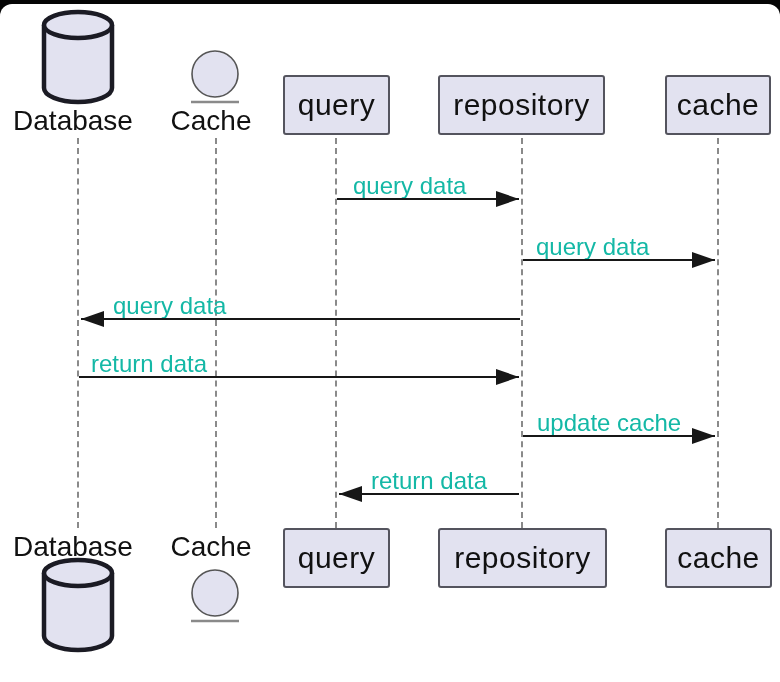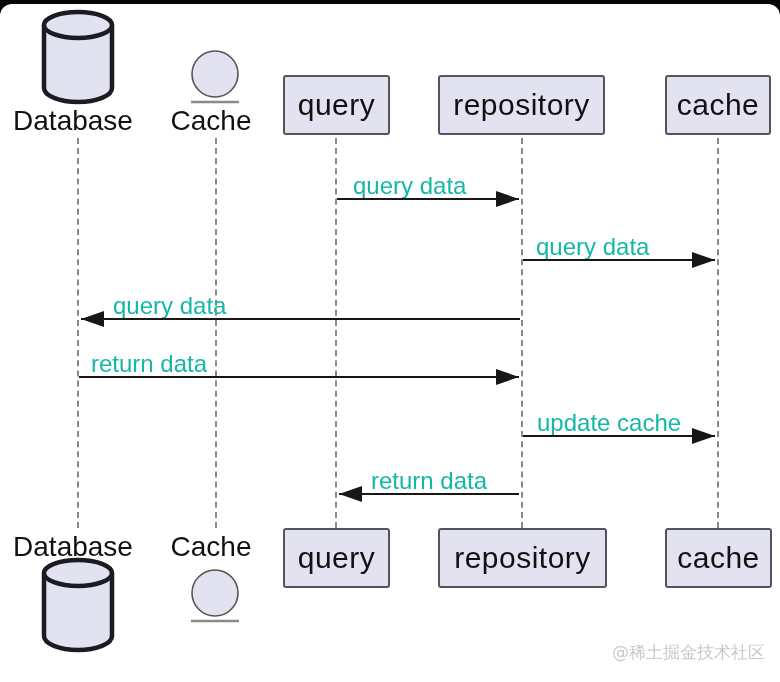--- a/index.html
+++ b/index.html
@@ -172,14 +172,13 @@
     <svg width="54" height="58" viewBox="0 0 54 58">
       <circle cx="27" cy="26" r="23" fill="#e2e2f0" stroke="#555" stroke-width="1.6"></circle>
       <line x1="3" y1="54" x2="51" y2="54" stroke="#8a8a8a" stroke-width="2.4"></line>
     </svg>
   </div>
 
   <div class="pbox p-query-bot">query</div>
   <div class="pbox p-repo-bot">repository</div>
   <div class="pbox p-cache-bot">cache</div>
 
-  <div class="watermark">@稀土掘金技术社区</div>
 </div>
 
 </body></html>

